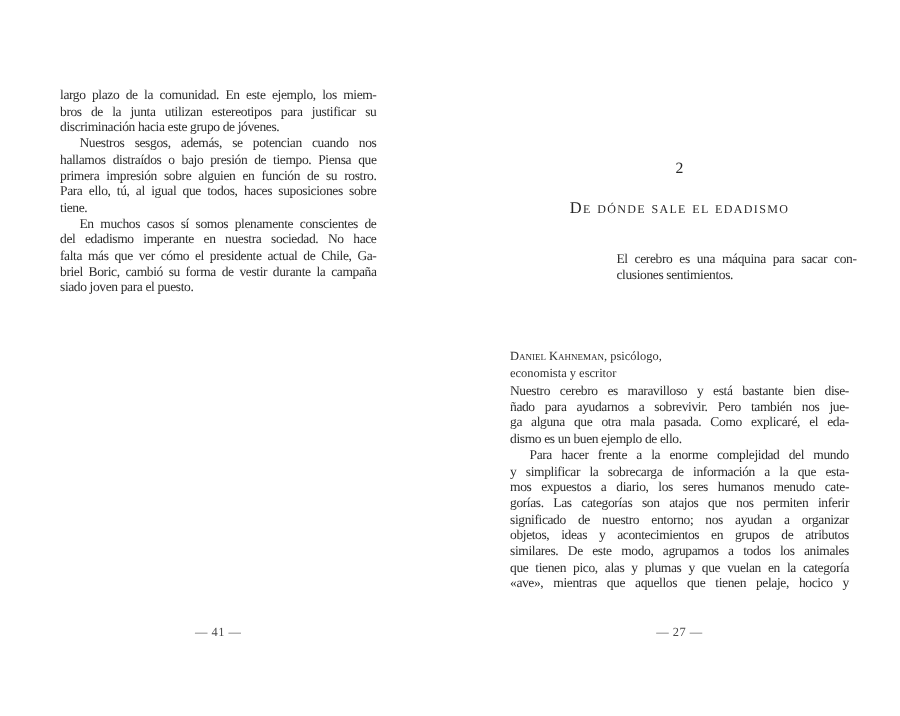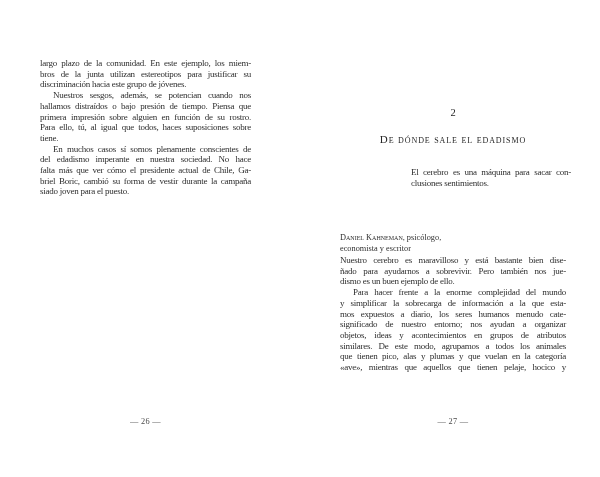--- a/index.html
+++ b/index.html
@@ -97,45 +97,47 @@
       <div class="ln">primera impresión sobre alguien en función de su rostro.</div>
       <div class="ln">Para ello, tú, al igual que todos, haces suposiciones sobre</div>
       <div class="ln end">tiene.</div>
       <div class="ln in">En muchos casos sí somos plenamente conscientes de</div>
       <div class="ln">del edadismo imperante en nuestra sociedad. No hace</div>
       <div class="ln">falta más que ver cómo el presidente actual de Chile, Ga-</div>
       <div class="ln">briel Boric, cambió su forma de vestir durante la campaña</div>
       <div class="ln end">siado joven para el puesto.</div>
     </div>
 
-  <div id="left-folio" class="folio">— 26 —</div>
+  <div id="left-folio" class="folio">— 41 —</div>
 
   <div id="chapter-number">2</div>
 
   <div id="chapter-title">De dónde sale el edadismo</div>
 
   <div id="epigraph">
       <div class="ln">El cerebro es una máquina para sacar con-</div>
       <div class="ln end">clusiones sentimientos.</div>
     </div>
 
   <div id="attribution">
     <div>
       <span class="smallcaps">Daniel Kahneman</span><span>, psicólogo,</span>
     </div>
     <div>economista y escritor</div>
   </div>
 
   <div id="right-body" class="textcol">
       <div class="ln">Nuestro cerebro es maravilloso y está bastante bien dise-</div>
       <div class="ln">ñado para ayudarnos a sobrevivir. Pero también nos jue-</div>
+      <div class="ln">ga alguna que otra mala pasada. Como explicaré, el eda-</div>
       <div class="ln end">dismo es un buen ejemplo de ello.</div>
       <div class="ln in">Para hacer frente a la enorme complejidad del mundo</div>
       <div class="ln">y simplificar la sobrecarga de información a la que esta-</div>
       <div class="ln">mos expuestos a diario, los seres humanos menudo cate-</div>
+      <div class="ln">gorías. Las categorías son atajos que nos permiten inferir</div>
       <div class="ln">significado de nuestro entorno; nos ayudan a organizar</div>
       <div class="ln">objetos, ideas y acontecimientos en grupos de atributos</div>
       <div class="ln">similares. De este modo, agrupamos a todos los animales</div>
       <div class="ln">que tienen pico, alas y plumas y que vuelan en la categoría</div>
       <div class="ln">«ave», mientras que aquellos que tienen pelaje, hocico y</div>
     </div>
 
   <div id="right-folio" class="folio">— 27 —</div>
 
 </div>

